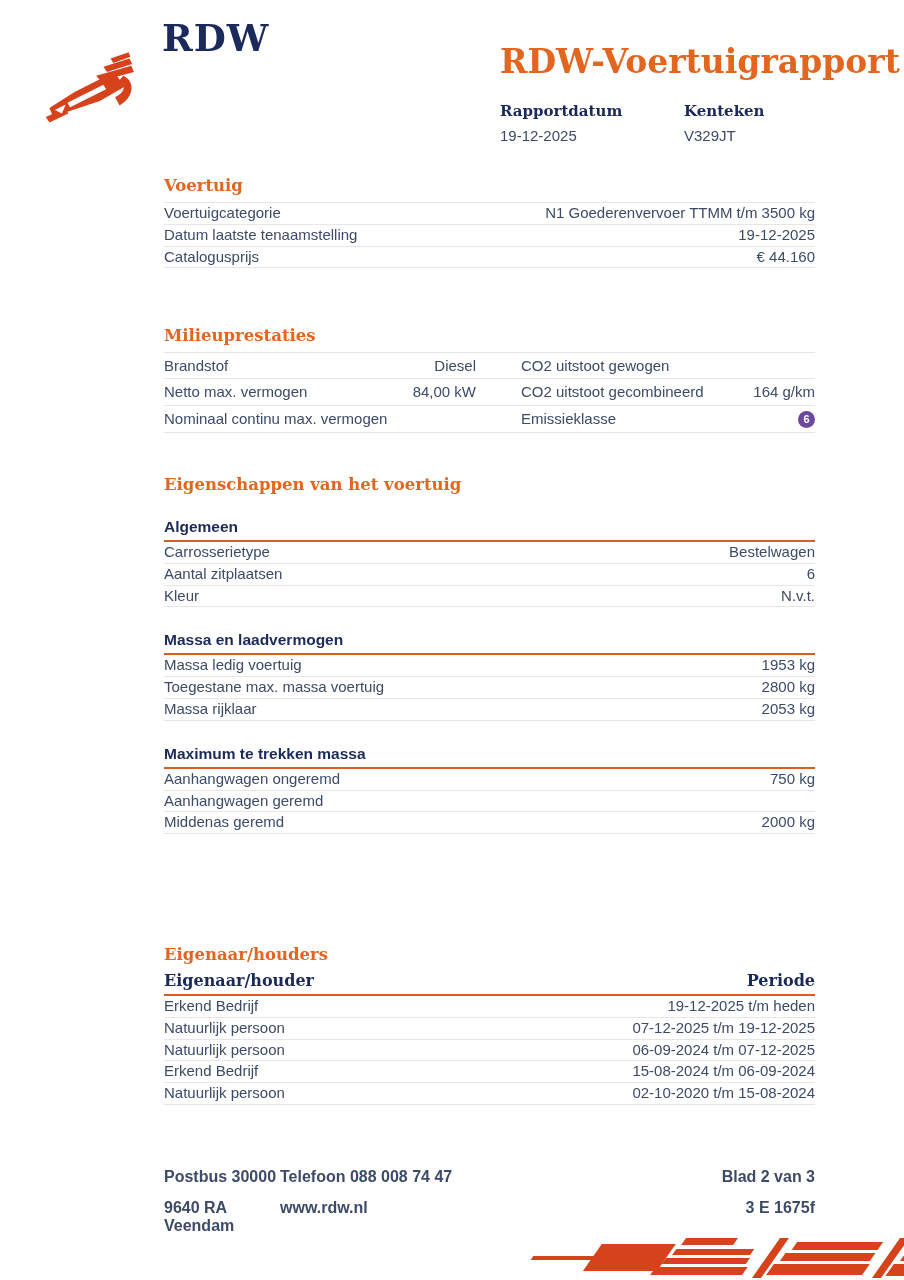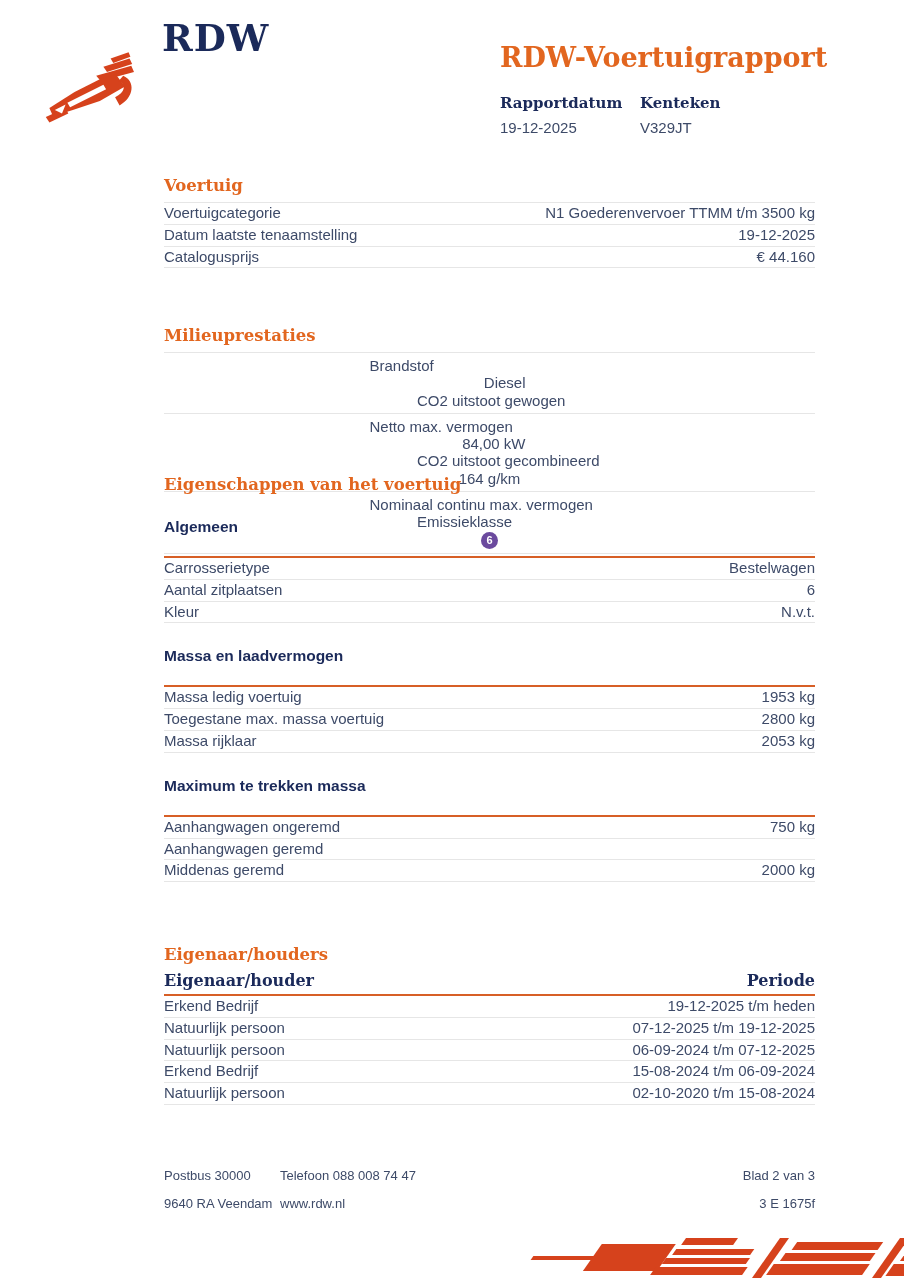--- a/index.html
+++ b/index.html
@@ -14,62 +14,62 @@
   *{box-sizing:border-box;margin:0;padding:0;}
   html,body{background:#ffffff;}
   body{font-family:"Liberation Sans",sans-serif;color:var(--text);}
   .page{position:relative;width:904px;height:1280px;background:#fff;overflow:hidden;}
 
   
   .logo-mark{position:absolute;left:44px;top:50px;width:108px;height:82px;}
   .logo-text{position:absolute;left:162px;top:16px;font-family:"DejaVu Serif",serif;
     font-weight:bold;font-size:37px;color:var(--navy);letter-spacing:1px;}
   .doc-title{position:absolute;left:500px;top:42px;font-family:"DejaVu Serif",serif;
-    font-weight:bold;font-size:27px;color:var(--orange);}
-  .meta{position:absolute;left:500px;top:94px;display:flex;}
+    font-weight:bold;font-size:33px;color:var(--orange);}
+  .meta{position:absolute;left:500px;top:102px;display:flex;gap:44px;}
   .meta-col{width:140px;}
   .meta-label{font-family:"DejaVu Serif",serif;font-weight:bold;font-size:15px;color:var(--navy);}
   .meta-value{margin-top:7px;font-size:15px;color:var(--text);}
 
   
   .content{position:absolute;left:164px;width:651px;}
   .sec-heading{font-family:"DejaVu Serif",serif;font-weight:bold;font-size:16.5px;
     color:var(--orange);margin-bottom:7px;}
   .rows{border-top:1px solid var(--line);}
   .row{display:flex;justify-content:space-between;align-items:center;
     font-size:15px;line-height:1.12;padding:2px 0 2px;border-bottom:1px solid var(--line);}
   .row .label{text-align:left;}
   .row .value{text-align:right;white-space:nowrap;}
   sup{font-size:10px;vertical-align:super;line-height:0;}
 
   
   .mrow{display:flex;align-items:center;font-size:15px;line-height:1.15;
-    padding:4px 0 4px;border-bottom:1px solid var(--line);flex-direction:column;}
+    padding:4px 0 4px;border-bottom:1px solid var(--line);}
   .mrow .l1{width:240px;}
   .mrow .v1{width:72px;text-align:right;white-space:nowrap;}
   .mrow .l2{width:190px;margin-left:45px;}
   .mrow .v2{flex:1;text-align:right;white-space:nowrap;}
   .badge{display:inline-flex;align-items:center;justify-content:center;width:17px;height:17px;
     border-radius:50%;background:var(--purple);color:#fff;font-size:11px;font-weight:bold;
     vertical-align:middle;}
 
   
   .subsection{margin-top:24px;}
   .subsection:first-of-type{margin-top:10px;}
-  .sub-title{font-size:15.5px;font-weight:bold;color:var(--navy);padding-bottom:20px;
+  .sub-title{font-size:15.5px;font-weight:bold;color:var(--navy);padding-bottom:4px;
     border-bottom:2px solid var(--rule);}
   .subsection .row:first-of-type{border-top:none;}
 
   
   .own-header{display:flex;justify-content:space-between;font-family:"DejaVu Serif",serif;
     font-weight:bold;font-size:16px;color:var(--navy);padding-bottom:4px;
     border-bottom:2px solid var(--rule);margin-top:0;}
 
   
-  .footer{position:absolute;left:164px;top:1168px;width:651px;font-size:13px;color:var(--text);}
+  .footer{position:absolute;left:164px;top:1168px;width:651px;font-size:16px;color:var(--text);font-weight:bold;}
   .f-line{display:flex;margin-bottom:13px;}
   .f-c1{width:116px;}
   .f-c2{flex:1;}
   .f-c3{text-align:right;}
 
   .stripes{position:absolute;right:0;bottom:2px;width:384px;height:40px;}
 </style>
 </head>
 <body>
 

